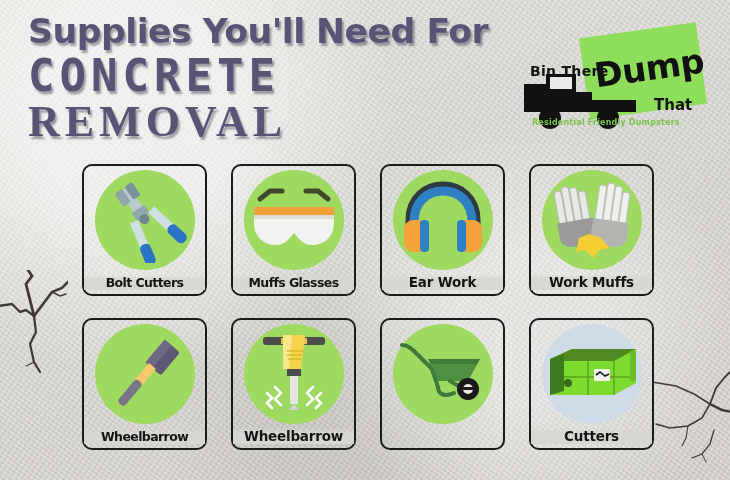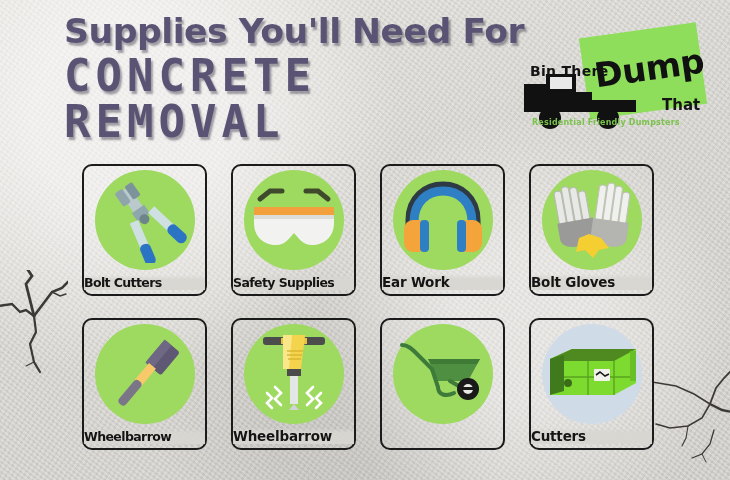--- a/index.html
+++ b/index.html
@@ -19,57 +19,57 @@
       repeating-linear-gradient(37deg, rgba(255,255,255,0.16) 0 2px, rgba(0,0,0,0.025) 2px 4px),
       repeating-linear-gradient(123deg, rgba(255,255,255,0.13) 0 3px, rgba(0,0,0,0.02) 3px 5px),
       linear-gradient(160deg, #e3e1dc 0%, #d5d3ce 45%, #cecbc6 100%);
     overflow:hidden;
   }
   .crack { position:absolute; pointer-events:none; }
   #crack-left  { left:-4px;  top:270px; }
   #crack-right { right:-2px; top:370px; }
 
   
-  #title-block { position:absolute; left:28px; top:14px; width:470px;margin-left:36px; }
+  #title-block { position:absolute; left:28px; top:14px; width:470px; }
   .t-line {
     color:#5b5374;
     text-shadow: 2px 3px 2px rgba(60,55,70,0.45), 0 1px 0 rgba(255,255,255,0.25);
     line-height:1;
     white-space:nowrap;
   }
   #title-line1 {
     font-size:34px; font-weight:700; letter-spacing:-0.5px;
     font-family:"DejaVu Sans", sans-serif;
     transform:scaleX(1.02); transform-origin:left center;
   }
   #title-line2, #title-line3 {
     font-size:44px; font-weight:700; letter-spacing:5px;
     font-family:"DejaVu Sans Mono", monospace;
   }
   #title-line2 { margin-top:6px; }
-  #title-line3 { margin-top:2px; }
+  #title-line3 { margin-top:2px;font-family:Liberation Serif, serif; }
 
   
   #logo { position:absolute; left:522px; top:24px; width:190px; height:112px; }
   #logo-bin-there {
     position:absolute; left:8px; top:22px;
     font-size:14px; font-weight:700; color:#141414;
     font-family:"DejaVu Sans", sans-serif; letter-spacing:0.3px;margin-top:17px;
   }
   #logo-dump-panel {
     position:absolute; left:62px; top:6px; width:118px; height:82px;
     background:#8ede5c; transform:rotate(-8deg);
   }
   #logo-dump {
     position:absolute; left:72px; top:24px;
     font-size:34px; font-weight:700; color:#111; letter-spacing:-0.5px;
     font-family:"DejaVu Sans", sans-serif; transform:rotate(-8deg);
   }
   #logo-that {
-    position:absolute; left:140px; top:72px;
+    position:absolute; left:132px; top:72px;
     font-size:15px; font-weight:700; color:#141414;
     font-family:"DejaVu Sans", sans-serif;
   }
   #logo-tagline {
     position:absolute; left:10px; top:94px; width:180px;
     font-size:8px; font-weight:700; color:#7cc24e; letter-spacing:0.2px;
     font-family:"DejaVu Sans", sans-serif; white-space:nowrap;
   }
 
   
@@ -92,21 +92,21 @@
   .disc {
     width:100px; height:100px; border-radius:50%;
     background:#9ed960;
     margin-top:4px;
     display:flex; align-items:center; justify-content:center;
     position:relative; overflow:visible;
   }
   .disc.blue { background:#cfdce8; }
   .card-label {
     position:absolute; left:0; right:0; bottom:4px;
-    text-align:left;
+    text-align:center;
     font-size:13.5px; font-weight:700; color:#141414;
     font-family:"DejaVu Sans", sans-serif;
     letter-spacing:-0.2px;
     background:linear-gradient(to bottom, rgba(216,214,209,0) 0%, rgba(216,214,209,0.92) 30%, rgba(216,214,209,0.96) 100%);
   }
   .card-label.tight { font-size:12.5px; letter-spacing:-0.6px; }
 </style>
 </head>
 <body>
 
@@ -182,21 +182,21 @@
     <div class="card">
       <div class="disc">
         <svg width="92" height="70" viewBox="0 0 92 70">
           <path d="M12 14 L22 6 L34 6" fill="none" stroke="#3f4a2c" stroke-width="5" stroke-linecap="round"></path>
           <path d="M80 14 L70 6 L58 6" fill="none" stroke="#3f4a2c" stroke-width="5" stroke-linecap="round"></path>
           <path d="M6 22 h80 v10 h-80 z" fill="#f2a03c" rx="3"></path>
           <path d="M6 30 h80 v8 c0 14 -10 22 -22 22 c-10 0 -14 -8 -18 -12 c-4 4 -8 12 -18 12 c-12 0 -22 -8 -22 -22 z" fill="#f2f2f0"></path>
           <path d="M6 30 h80 v4 h-80 z" fill="#dcdcd8"></path>
         </svg>
       </div>
-      <div class="card-label tight">Safety Supplies</div>
+      <div class="card-label tight">Muffs Glasses</div>
     </div>
 
     <div class="card">
       <div class="disc">
         <svg width="86" height="80" viewBox="0 0 86 80">
           <path d="M10 58 V40 C10 18 26 6 43 6 C60 6 76 18 76 40 V58" fill="none" stroke="#2f3b44" stroke-width="9" stroke-linecap="round"></path>
           <path d="M14 42 C14 22 27 11 43 11 C59 11 72 22 72 42" fill="none" stroke="#2f7fc4" stroke-width="9" stroke-linecap="round"></path>
           <rect x="4" y="40" width="24" height="32" rx="9" fill="#f4a43a"></rect>
           <rect x="58" y="40" width="24" height="32" rx="9" fill="#f4a43a"></rect>
           <rect x="20" y="40" width="9" height="32" rx="4" fill="#2f7fc4"></rect>
@@ -219,21 +219,21 @@
           <g transform="rotate(8 58 40)">
             <rect x="46" y="6" width="7" height="36" rx="3" fill="#f0f0ee" stroke="#c2c2be"></rect>
             <rect x="54" y="3" width="7" height="39" rx="3" fill="#f0f0ee" stroke="#c2c2be"></rect>
             <rect x="62" y="5" width="7" height="37" rx="3" fill="#f0f0ee" stroke="#c2c2be"></rect>
             <rect x="70" y="10" width="7" height="32" rx="3" fill="#f0f0ee" stroke="#c2c2be"></rect>
             <path d="M44 40 h36 v16 c0 6 -6 10 -18 10 c-12 0 -18 -4 -18 -10 z" fill="#b4b4b0"></path>
           </g>
           <path d="M30 58 l10 -4 l12 4 l8 10 l-10 2 l-6 8 l-8 -8 l-9 2 z" fill="#f5cf32"></path>
         </svg>
       </div>
-      <div class="card-label">Bolt Gloves</div>
+      <div class="card-label">Work Muffs</div>
     </div>
 
     <div class="card">
       <div class="disc">
         <svg width="86" height="86" viewBox="0 0 86 86">
           <g transform="rotate(40 43 43)">
             <rect x="36" y="4" width="20" height="30" rx="3" fill="#5e5874"></rect>
             <rect x="36" y="4" width="9" height="30" fill="#6e6885"></rect>
             <rect x="39" y="32" width="9" height="22" fill="#f7c96a"></rect>
             <rect x="39" y="52" width="9" height="30" rx="4" fill="#7b7588"></rect>

